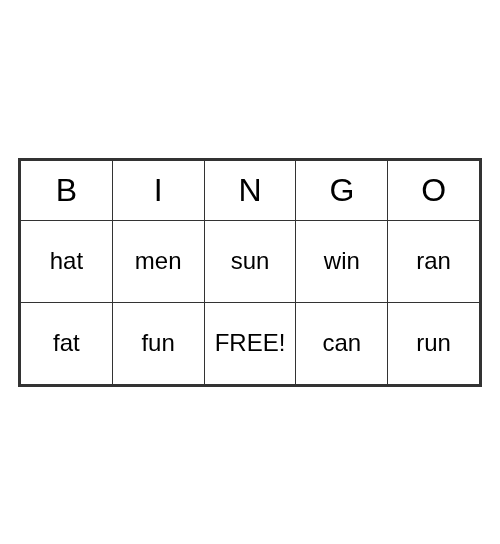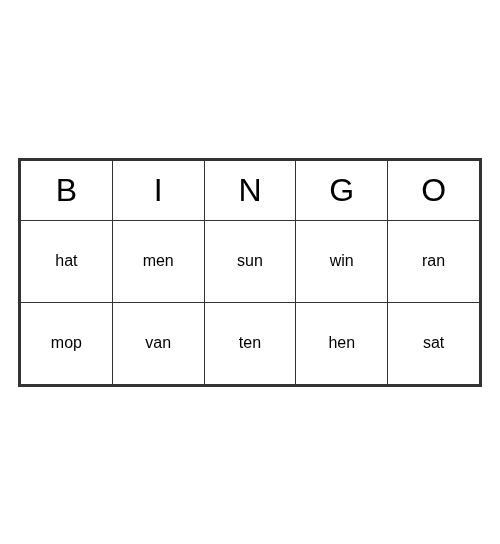--- a/index.html
+++ b/index.html
@@ -39,21 +39,21 @@
     }
 
     .bingo-table thead th {
       height: 60px;
       font-size: 32px;
       font-weight: normal;
       border: 1px solid #333;
     }
 
     .bingo-table tbody td {
-      font-size: 16px;
+      font-size: 24px;
     }
   </style>
 </head>
 <body>
 
 <div class="bingo-card">
   <table class="bingo-table">
     <thead>
       <tr>
 
@@ -67,21 +67,21 @@
     <tbody id="bingo-body">
 
     <tr>
           <td>hat</td>
           <td>men</td>
           <td>sun</td>
           <td>win</td>
           <td>ran</td>
         </tr>
         <tr>
-          <td>mop</td>
-          <td>van</td>
-          <td>ten</td>
-          <td>hen</td>
-          <td>sat</td>
+          <td>fat</td>
+          <td>fun</td>
+          <td>FREE!</td>
+          <td>can</td>
+          <td>run</td>
         </tr>
       </tbody>
   </table>
 </div>
 
 </body></html>

